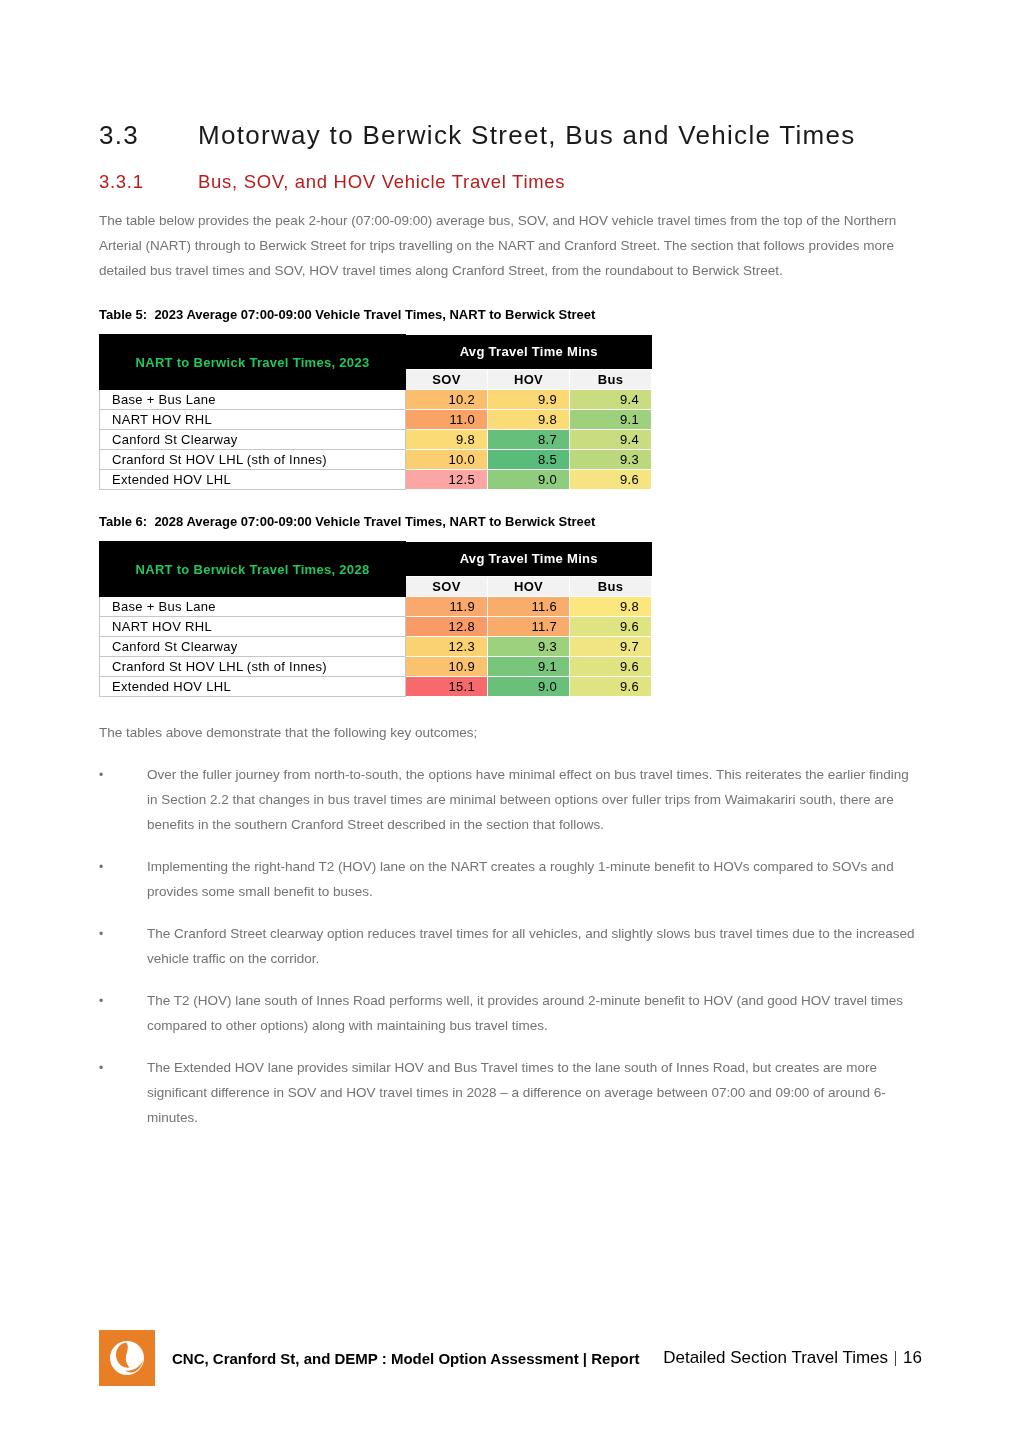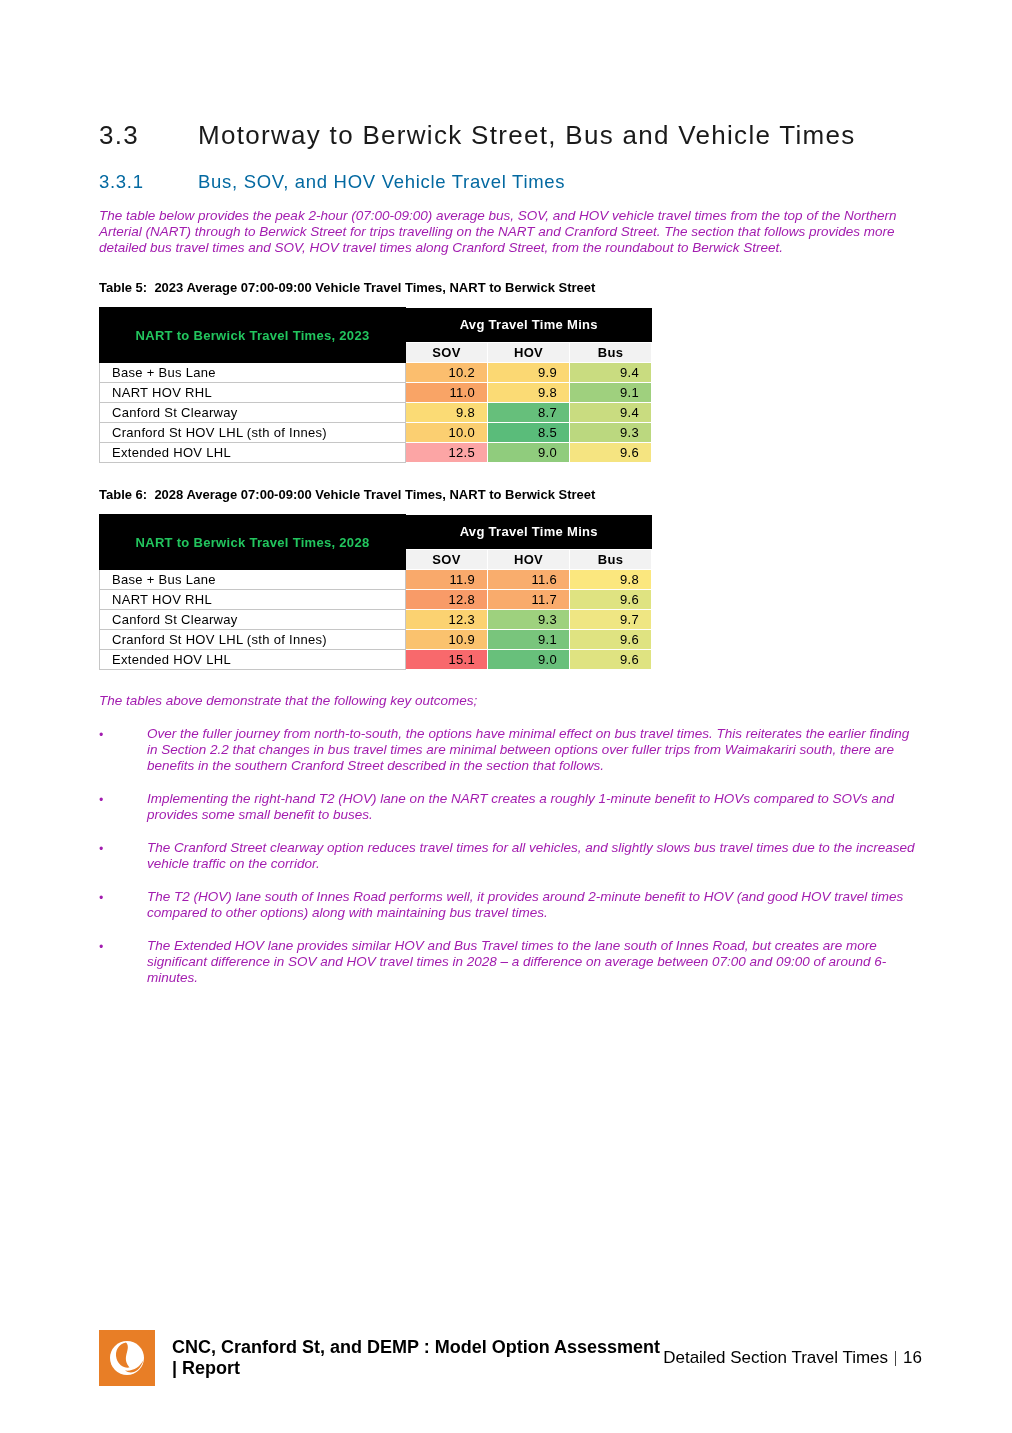--- a/index.html
+++ b/index.html
@@ -10,24 +10,24 @@
     margin:0 auto;
     background:#ffffff;
     font-family:"Liberation Sans", sans-serif;
     color:#000000;
     overflow:hidden;
   }
   .content { position:absolute; left:97px; top:120px; width:820px; }
 
   .h1 { display:flex; font-size:26px; font-weight:400; letter-spacing:1.3px; color:#1a1a1a; }
   .h1 .num { width:99px; flex:0 0 99px; }
-  .h2 { display:flex; font-size:18.5px; font-weight:400; letter-spacing:0.7px; color:#0369a1; margin-top:20px; }
+  .h2 { display:flex; font-size:18.5px; font-weight:400; letter-spacing:0.7px; color:#b91c1c; margin-top:20px; }
   .h2 .num { width:99px; flex:0 0 99px; }
 
-  .body-text { font-size:13.5px; line-height:16px; color:#a21caf;font-style:italic; }
+  .body-text { font-size:13.5px; line-height:25px; color:#737373; }
   .intro { margin-top:15px; }
 
   .tbl-caption { margin-top:24px; font-size:13px; font-weight:700; white-space:pre-wrap; }
 
   table.tt { border-collapse:collapse; margin-top:12px; table-layout:fixed; letter-spacing:0.3px; }
   table.tt col.c-label { width:306px; }
   table.tt col.c-val { width:82px; }
   .tt th, .tt td { font-size:13px; height:20px; padding:0; }
   .tt th.corner {
     background:#000; color:#22c55e; font-weight:700; text-align:center;
@@ -52,21 +52,21 @@
   .bullets { margin-top:17px; }
   .bullet { display:flex; margin-bottom:17px; }
   .bullet .dot { width:48px; flex:0 0 48px; font-size:12px; padding-top:1px; }
   .bullet .txt { flex:1; }
 
   .footer {
     position:absolute; left:97px; top:1330px; width:823px; height:56px;
     display:flex; align-items:center;
   }
   .logo { width:56px; height:56px; flex:0 0 56px; }
-  .footer-left { margin-left:17px; font-size:18px; font-weight:700; flex:1; }
+  .footer-left { margin-left:17px; font-size:15px; font-weight:700; flex:1; }
   .footer-right { font-size:17px; font-weight:400; display:flex; align-items:center; gap:7px; }
   .footer-right .bar { display:inline-block; width:1px; height:15px; background:#444; }
 </style>
 </head>
 <body>
 
 <div class="page">
   <div class="content">
 
     <div class="h1">

